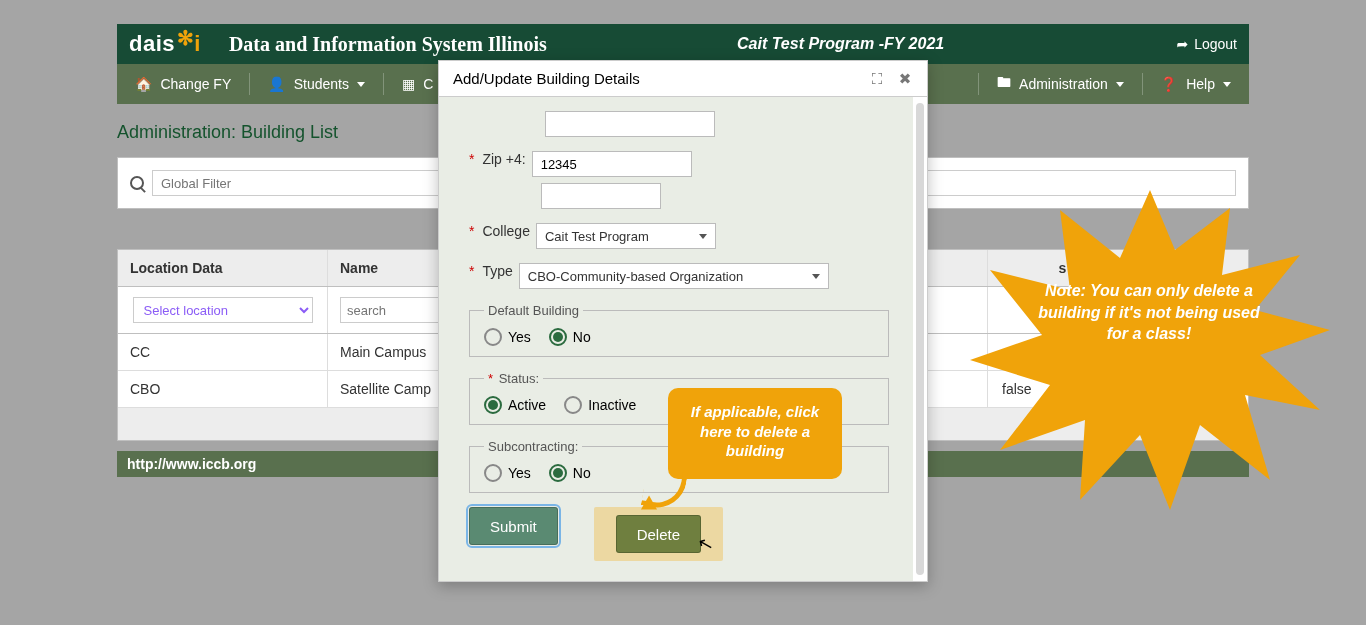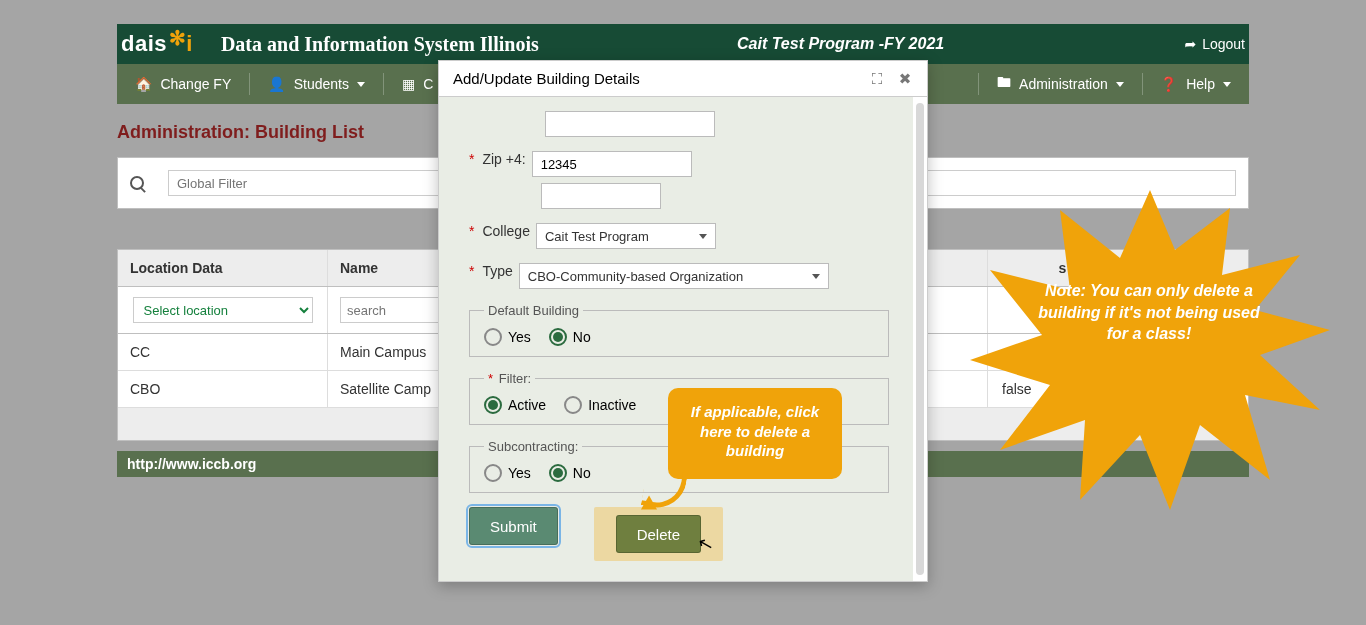--- a/index.html
+++ b/index.html
@@ -16,21 +16,21 @@
     margin: 0 auto;
     padding-top: 24px;
   }
   
   .header-bar {
     background: #174b35;
     height: 40px;
     display: flex;
     align-items: center;
     color: #fff;
-    padding: 0 4px;
+    padding: 0 12px;
     position: relative;
   }
   .logo {
     display: flex;
     align-items: baseline;
     font-weight: 700;
     font-size: 22px;
     color: #fff;
     margin-right: 28px;
     letter-spacing: 0.5px;
@@ -91,31 +91,31 @@
   .nav-right { margin-left: auto; display: flex; align-items: center; height: 100%; }
   .caret-down {
     width: 0; height: 0;
     border-left: 4px solid transparent;
     border-right: 4px solid transparent;
     border-top: 5px solid #fff;
   }
   
   .page-title {
     font-size: 18px;
-    font-weight: 700;
-    color: #7f1d1d;
+    font-weight: 400;
+    color: #14532d;
     margin: 18px 0 14px 0;
   }
   
   .filter-box {
     border: 1px solid #bfbfbf;
     padding: 12px;
     display: flex;
     align-items: center;
-    gap: 24px;
+    gap: 8px;
     background: #fff;
   }
   .filter-box .search-icon {
     width: 14px; height: 14px;
     border: 2px solid #555;
     border-radius: 50%;
     position: relative;
   }
   .filter-box .search-icon::after {
     content: "";
@@ -161,21 +161,21 @@
     display: flex;
     border-bottom: 1px solid #bfbfbf;
     background: #fff;
   }
   .grid-filter select, .grid-filter input {
     width: 100%;
     height: 26px;
     border: 1px solid #ccc;
     padding: 0 6px;
     font-size: 13px;
-    color: #15803d;
+    color: #8b5cf6;
     background: #fff;
   }
   .grid-filter .col-loc select {
     width: 180px;
     display: block;
     margin: 0 auto;
   }
   .grid-row {
     display: flex;
     border-bottom: 1px solid #ddd;
@@ -558,21 +558,21 @@
         <legend>Default Building</legend>
         <div class="radio-set">
           <span class="radio"></span>
           <span class="radio-lbl">Yes</span>
           <span class="radio sel"></span>
           <span class="radio-lbl">No</span>
         </div>
       </fieldset>
 
       <fieldset class="grp">
-        <legend><span class="req">*</span> <span>Filter:</span></legend>
+        <legend><span class="req">*</span> <span>Status:</span></legend>
         <div class="radio-set">
           <span class="radio sel"></span>
           <span class="radio-lbl">Active</span>
           <span class="radio"></span>
           <span class="radio-lbl">Inactive</span>
         </div>
       </fieldset>
 
       <fieldset class="grp">
         <legend>Subcontracting:</legend>

